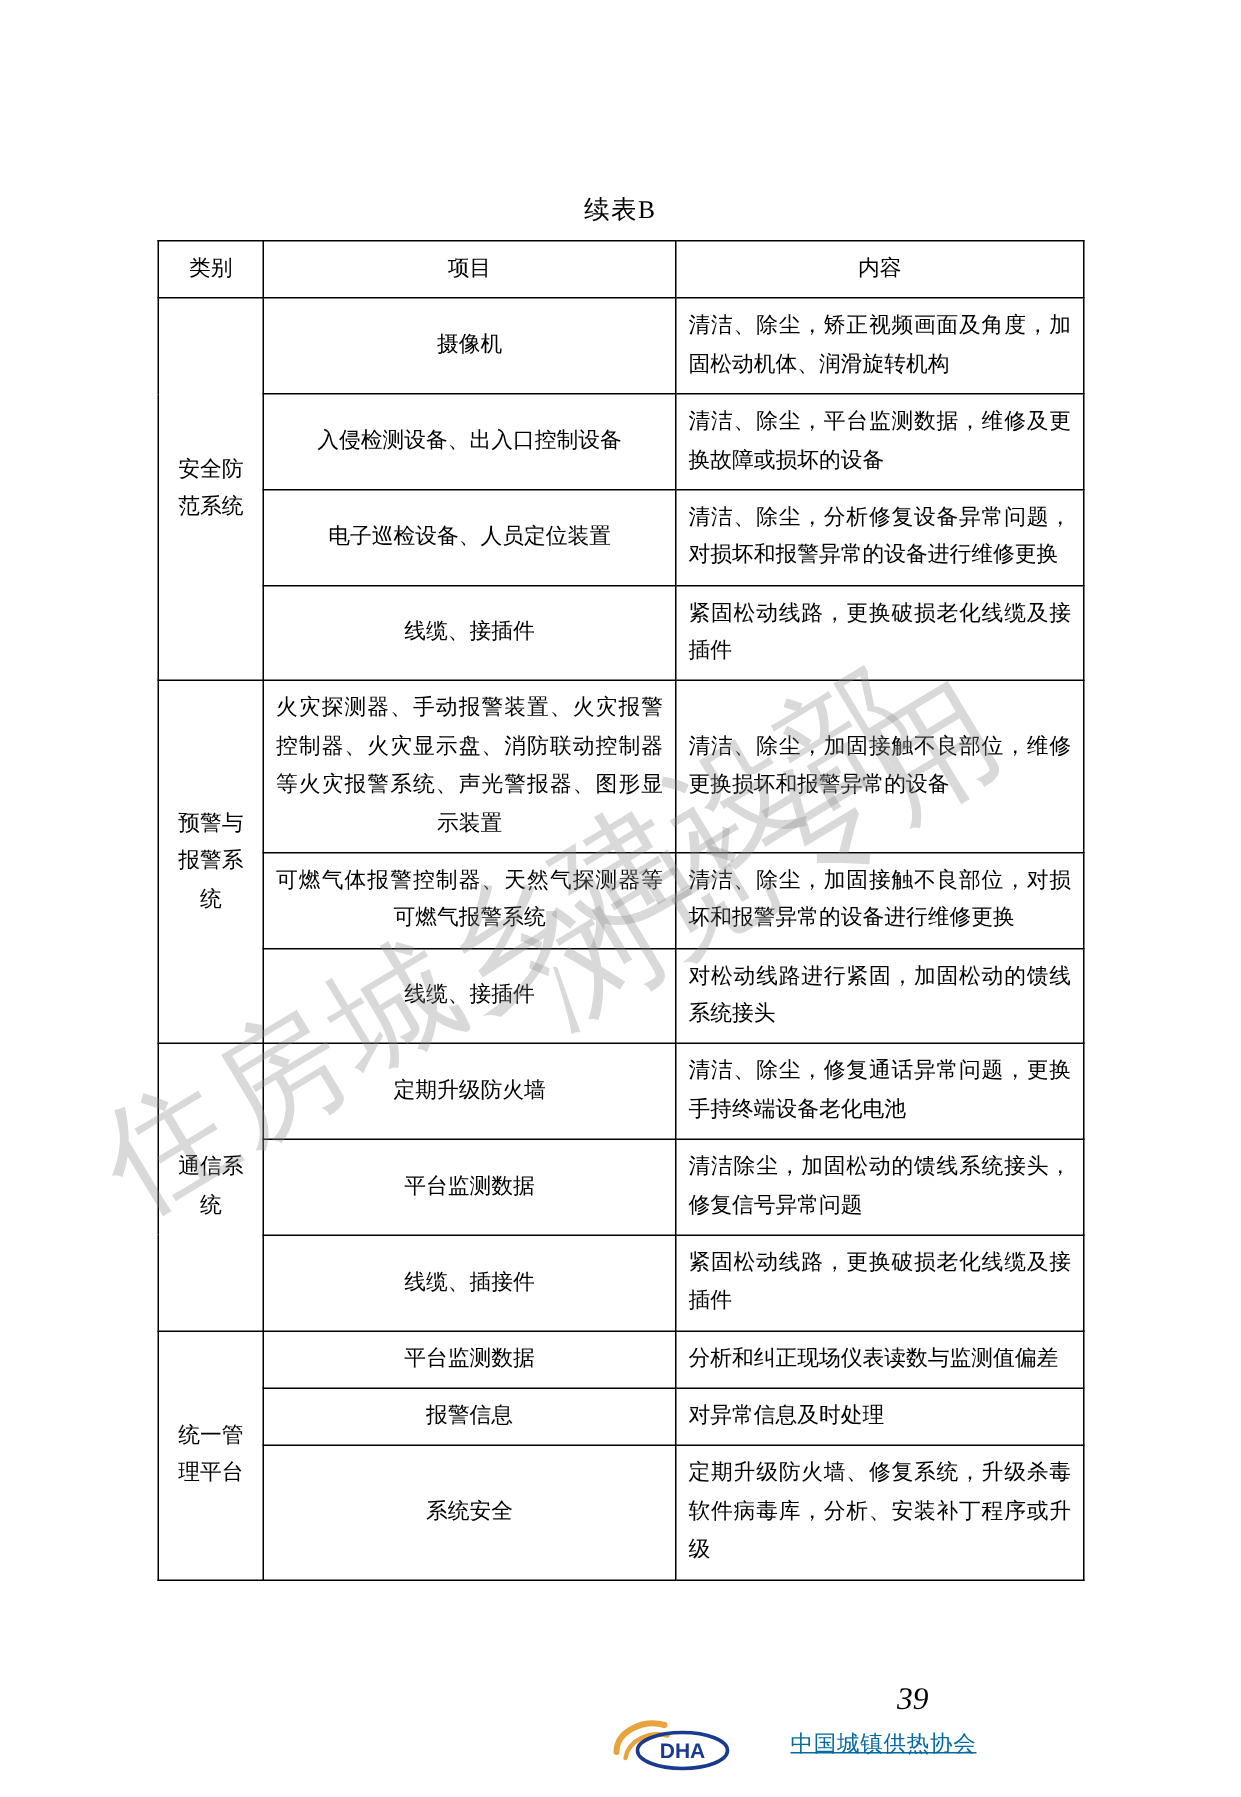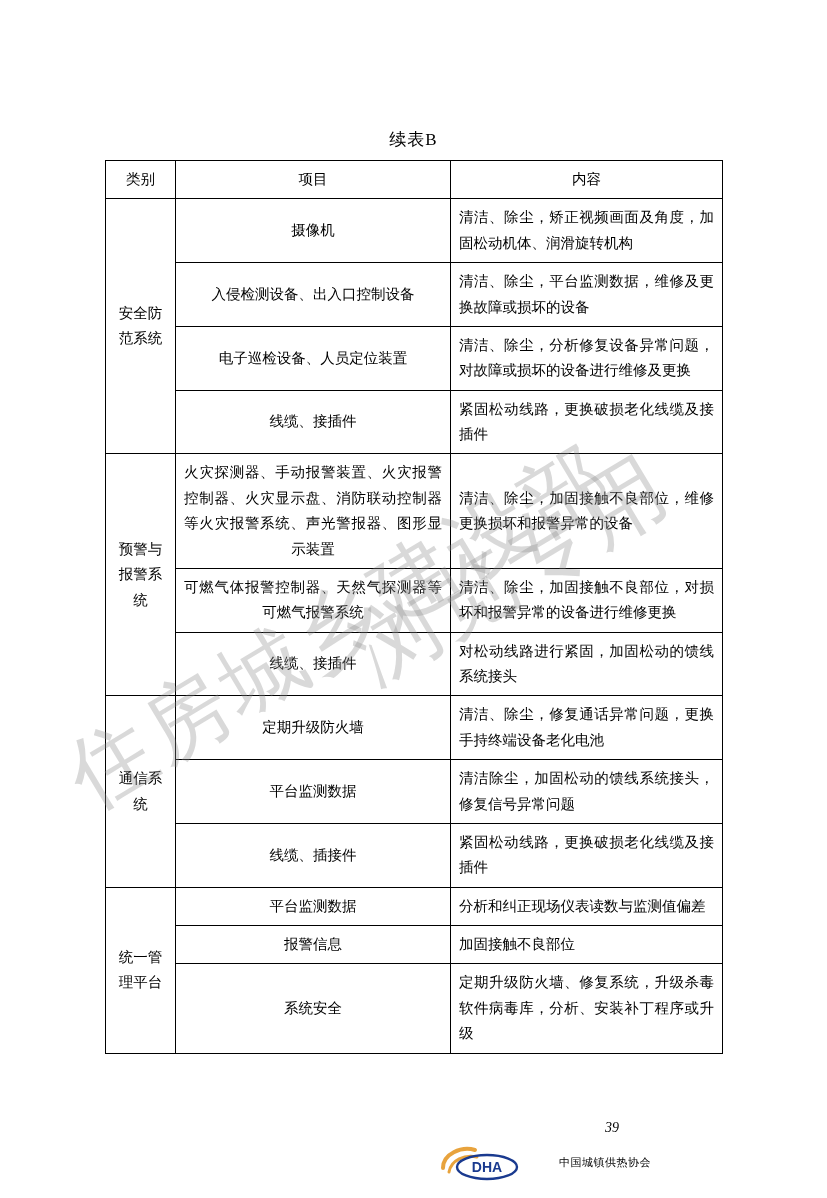--- a/index.html
+++ b/index.html
@@ -98,43 +98,44 @@
     transform-origin: left bottom;
     letter-spacing: 4px;
   }
   .wm1 { left: 10px; top: 300px; }
   .wm2 { left: 295px; top: 175px; }
 
   .page-num {
     position: absolute;
     right: 100px;
     top: 1120px;
-    font-size: 14px;
+    font-size: 21px;
     font-style: italic;
     font-family: "Liberation Serif", serif;
   }
   .logo {
     position: absolute;
     right: 68px;
     top: 1142px;
     display: flex;
     align-items: center;
     gap: 20px;
   }
   .logo-mark {
     width: 104px;
     height: 40px;
     position: relative;
   }
   .logo-text {
-    font-size: 11px;
-    color: #000000;
+    font-size: 15px;
+    color: #0369a1;
     font-family: "Liberation Sans", sans-serif;
     letter-spacing: 0.5px;
     white-space: nowrap;
+    text-decoration: underline;
   }
 </style>
 </head>
 <body>
 
 <div class="page">
 
   <div class="doc-title">续表B</div>
 
   <table class="main">
@@ -156,21 +157,21 @@
         <td class="cat" rowspan="4">安全防范系统</td>
         <td class="item">摄像机</td>
         <td class="content">清洁、除尘，矫正视频画面及角度，加固松动机体、润滑旋转机构</td>
       </tr>
       <tr>
         <td class="item">入侵检测设备、出入口控制设备</td>
         <td class="content">清洁、除尘，平台监测数据，维修及更换故障或损坏的设备</td>
       </tr>
       <tr>
         <td class="item">电子巡检设备、人员定位装置</td>
-        <td class="content">清洁、除尘，分析修复设备异常问题，对故障或损坏的设备进行维修及更换</td>
+        <td class="content">清洁、除尘，分析修复设备异常问题，对损坏和报警异常的设备进行维修更换</td>
       </tr>
       <tr>
         <td class="item">线缆、接插件</td>
         <td class="content">紧固松动线路，更换破损老化线缆及接插件</td>
       </tr>
 
       <tr>
         <td class="cat" rowspan="3">预警与报警系统</td>
         <td class="item just">火灾探测器、手动报警装置、火灾报警控制器、火灾显示盘、消防联动控制器等火灾报警系统、声光警报器、图形显示装置</td>
         <td class="content">清洁、除尘，加固接触不良部位，维修更换损坏和报警异常的设备</td>
@@ -198,21 +199,21 @@
         <td class="content">紧固松动线路，更换破损老化线缆及接插件</td>
       </tr>
 
       <tr>
         <td class="cat" rowspan="3">统一管理平台</td>
         <td class="item">平台监测数据</td>
         <td class="content">分析和纠正现场仪表读数与监测值偏差</td>
       </tr>
       <tr>
         <td class="item">报警信息</td>
-        <td class="content">加固接触不良部位</td>
+        <td class="content">对异常信息及时处理</td>
       </tr>
       <tr>
         <td class="item">系统安全</td>
         <td class="content">定期升级防火墙、修复系统，升级杀毒软件病毒库，分析、安装补丁程序或升级</td>
       </tr>
     </tbody>
   </table>
 
   <div class="watermark">
     <span class="wm1">住房城乡建设部</span>

